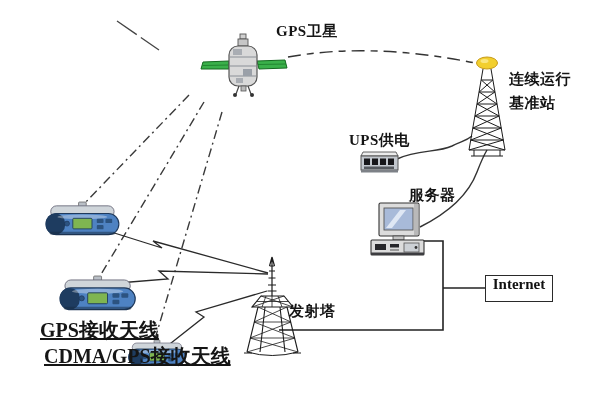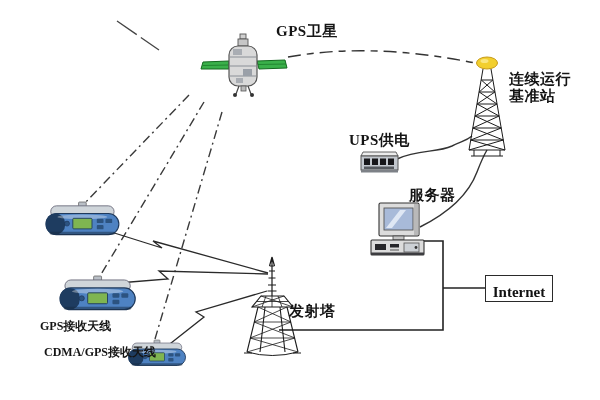--- a/index.html
+++ b/index.html
@@ -1,23 +1,23 @@
 <!DOCTYPE html>
 <html><head>
 <meta charset="utf-8">
 <style>
   html,body{margin:0;padding:0;background:#fff;}
   #stage{position:relative;width:600px;height:400px;background:#ffffff;overflow:hidden;
          font-family:"Liberation Serif","DejaVu Serif",serif;}
   #art{position:absolute;left:0;top:0;}
   .lbl{position:absolute;font-size:15px;font-weight:700;color:#151515;line-height:1;
        white-space:nowrap;letter-spacing:0.5px;}
-  .lbl.sm{font-size:12px;letter-spacing:0;}
+  .lbl.sm{font-size:20px;letter-spacing:0;text-decoration:underline;}
   #internet-box{position:absolute;left:485px;top:275px;width:66px;height:25px;
-      border:1.6px solid #2a2a2a;background:#fff;display:flex;align-items:flex-end;
+      border:1.6px solid #2a2a2a;background:#fff;display:flex;align-items:flex-start;
       justify-content:center;font-size:15px;font-weight:700;color:#111;}
 </style>
 </head>
 <body>
 
 <div id="stage">
 
   <svg id="art" width="600" height="400" viewBox="0 0 600 400">
 
     <defs>
@@ -139,21 +139,21 @@
     <g transform="translate(58,276) scale(0.99)">
         <use href="#gps-receiver" width="80" height="36"></use>
       </g>
     <g transform="translate(127,340) scale(0.75)">
         <use href="#gps-receiver" width="80" height="36"></use>
       </g>
   </svg>
 
   <div class="lbl" style="left:276px;top:24px;">GPS卫星</div>
   <div class="lbl" style="left:509px;top:72px;">连续运行</div>
-  <div class="lbl" style="left:509px;top:90px;font-family:Liberation Mono, monospace;">基准站</div>
+  <div class="lbl" style="left:509px;top:96px;">基准站</div>
   <div class="lbl" style="left:349px;top:133px;">UPS供电</div>
   <div class="lbl" style="left:409px;top:188px;">服务器</div>
   <div class="lbl" style="left:289px;top:304px;">发射塔</div>
   <div class="lbl sm" style="left:40px;top:320px;">GPS接收天线</div>
   <div class="lbl sm" style="left:44px;top:346px;">CDMA/GPS接收天线</div>
 
   <div id="internet-box">
     <span>Internet</span>
   </div>
 

